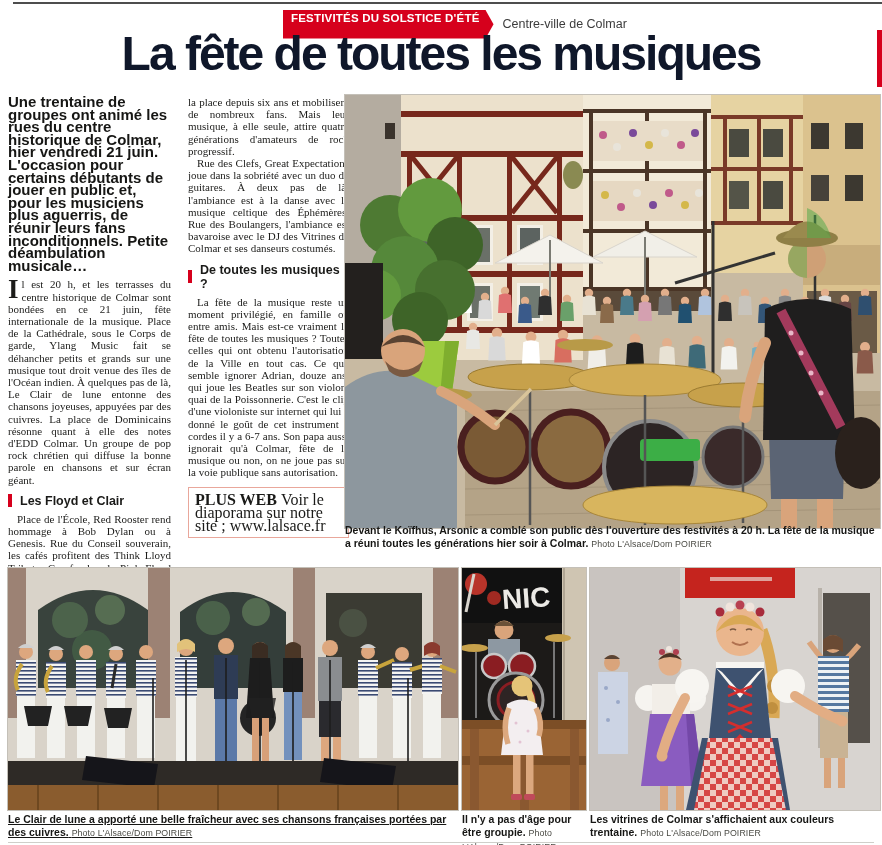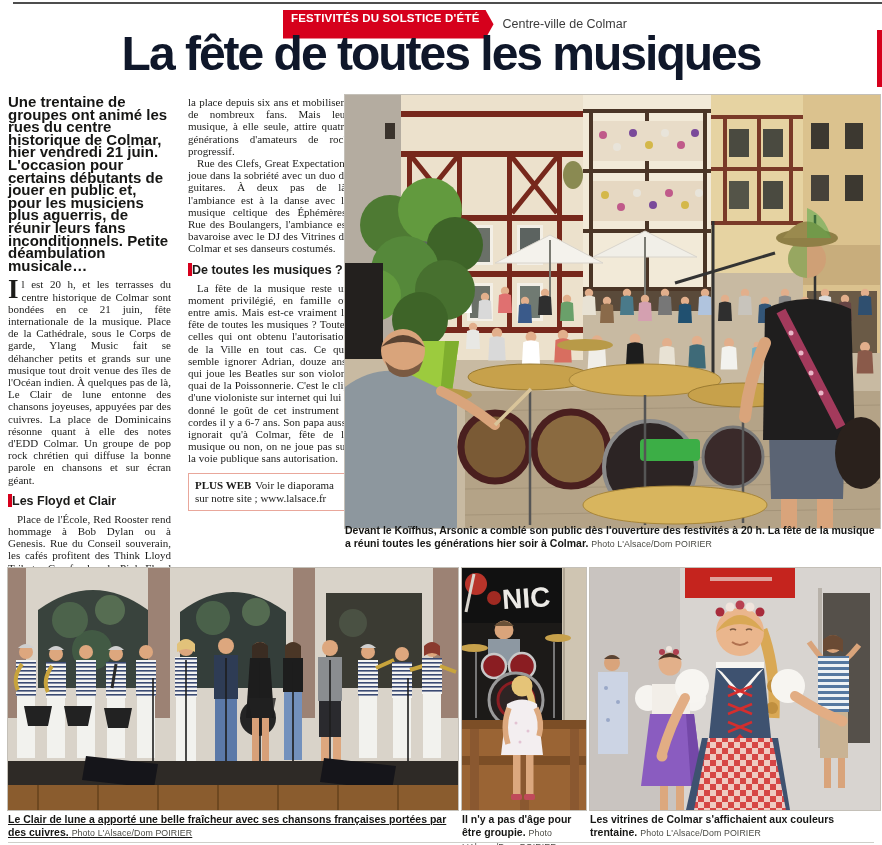--- a/index.html
+++ b/index.html
@@ -25,26 +25,26 @@
   }
 
   .col { position:absolute; top:96px; }
   .col1 { left:8px;  width:163px; }
   .col2 { left:188px; width:161px; }
 
   .lead { font-weight:700; font-size:15px; line-height:12.6px; color:#161614; margin-bottom:6px; }
   .body-p { font-family:"Liberation Serif", serif; font-size:11px; line-height:12.2px; text-align:justify; color:#1c1c1a; }
   .body-p.indent { text-indent:9px; }
   .dropcap { float:left; font-family:"Liberation Serif", serif; font-weight:700; font-size:27px; line-height:22px; padding-right:3px; }
-  .subhead { display:flex; align-items:center; gap:0; margin:8px 0 5px; }
+  .subhead { display:flex; align-items:center; gap:8px; margin:8px 0 5px; }
   .subhead-bar { width:4px; height:13px; background:#d6001c; flex:0 0 auto; }
   .subhead-text { font-weight:700; font-size:12.5px; }
   .byline { font-weight:700; font-size:11px; margin-top:3px; text-indent:9px; }
   .plusweb { border:1px solid #e9a79b; margin-top:8px; padding:5px 6px;
-    font-family:"Liberation Serif", serif; font-size:11px; line-height:13px; }
+    font-family:"Liberation Serif", serif; font-size:16px; line-height:13px; }
   .plusweb-label { font-weight:700; margin-right:4px; }
 
   .photo { position:absolute; outline:1px solid #c4c0b8; background:#ddd; }
   .photo svg { display:block; }
   .ph-main  { left:345px; top:95px;  width:535px; height:433px; }
   .ph-band  { left:8px;   top:568px; width:450px; height:242px; }
   .ph-group { left:462px; top:568px; width:124px; height:242px; }
   .ph-bav   { left:590px; top:568px; width:290px; height:242px; }
 
   .caption { position:absolute; font-weight:700; font-size:10.5px; line-height:12.8px; color:#161614; }

